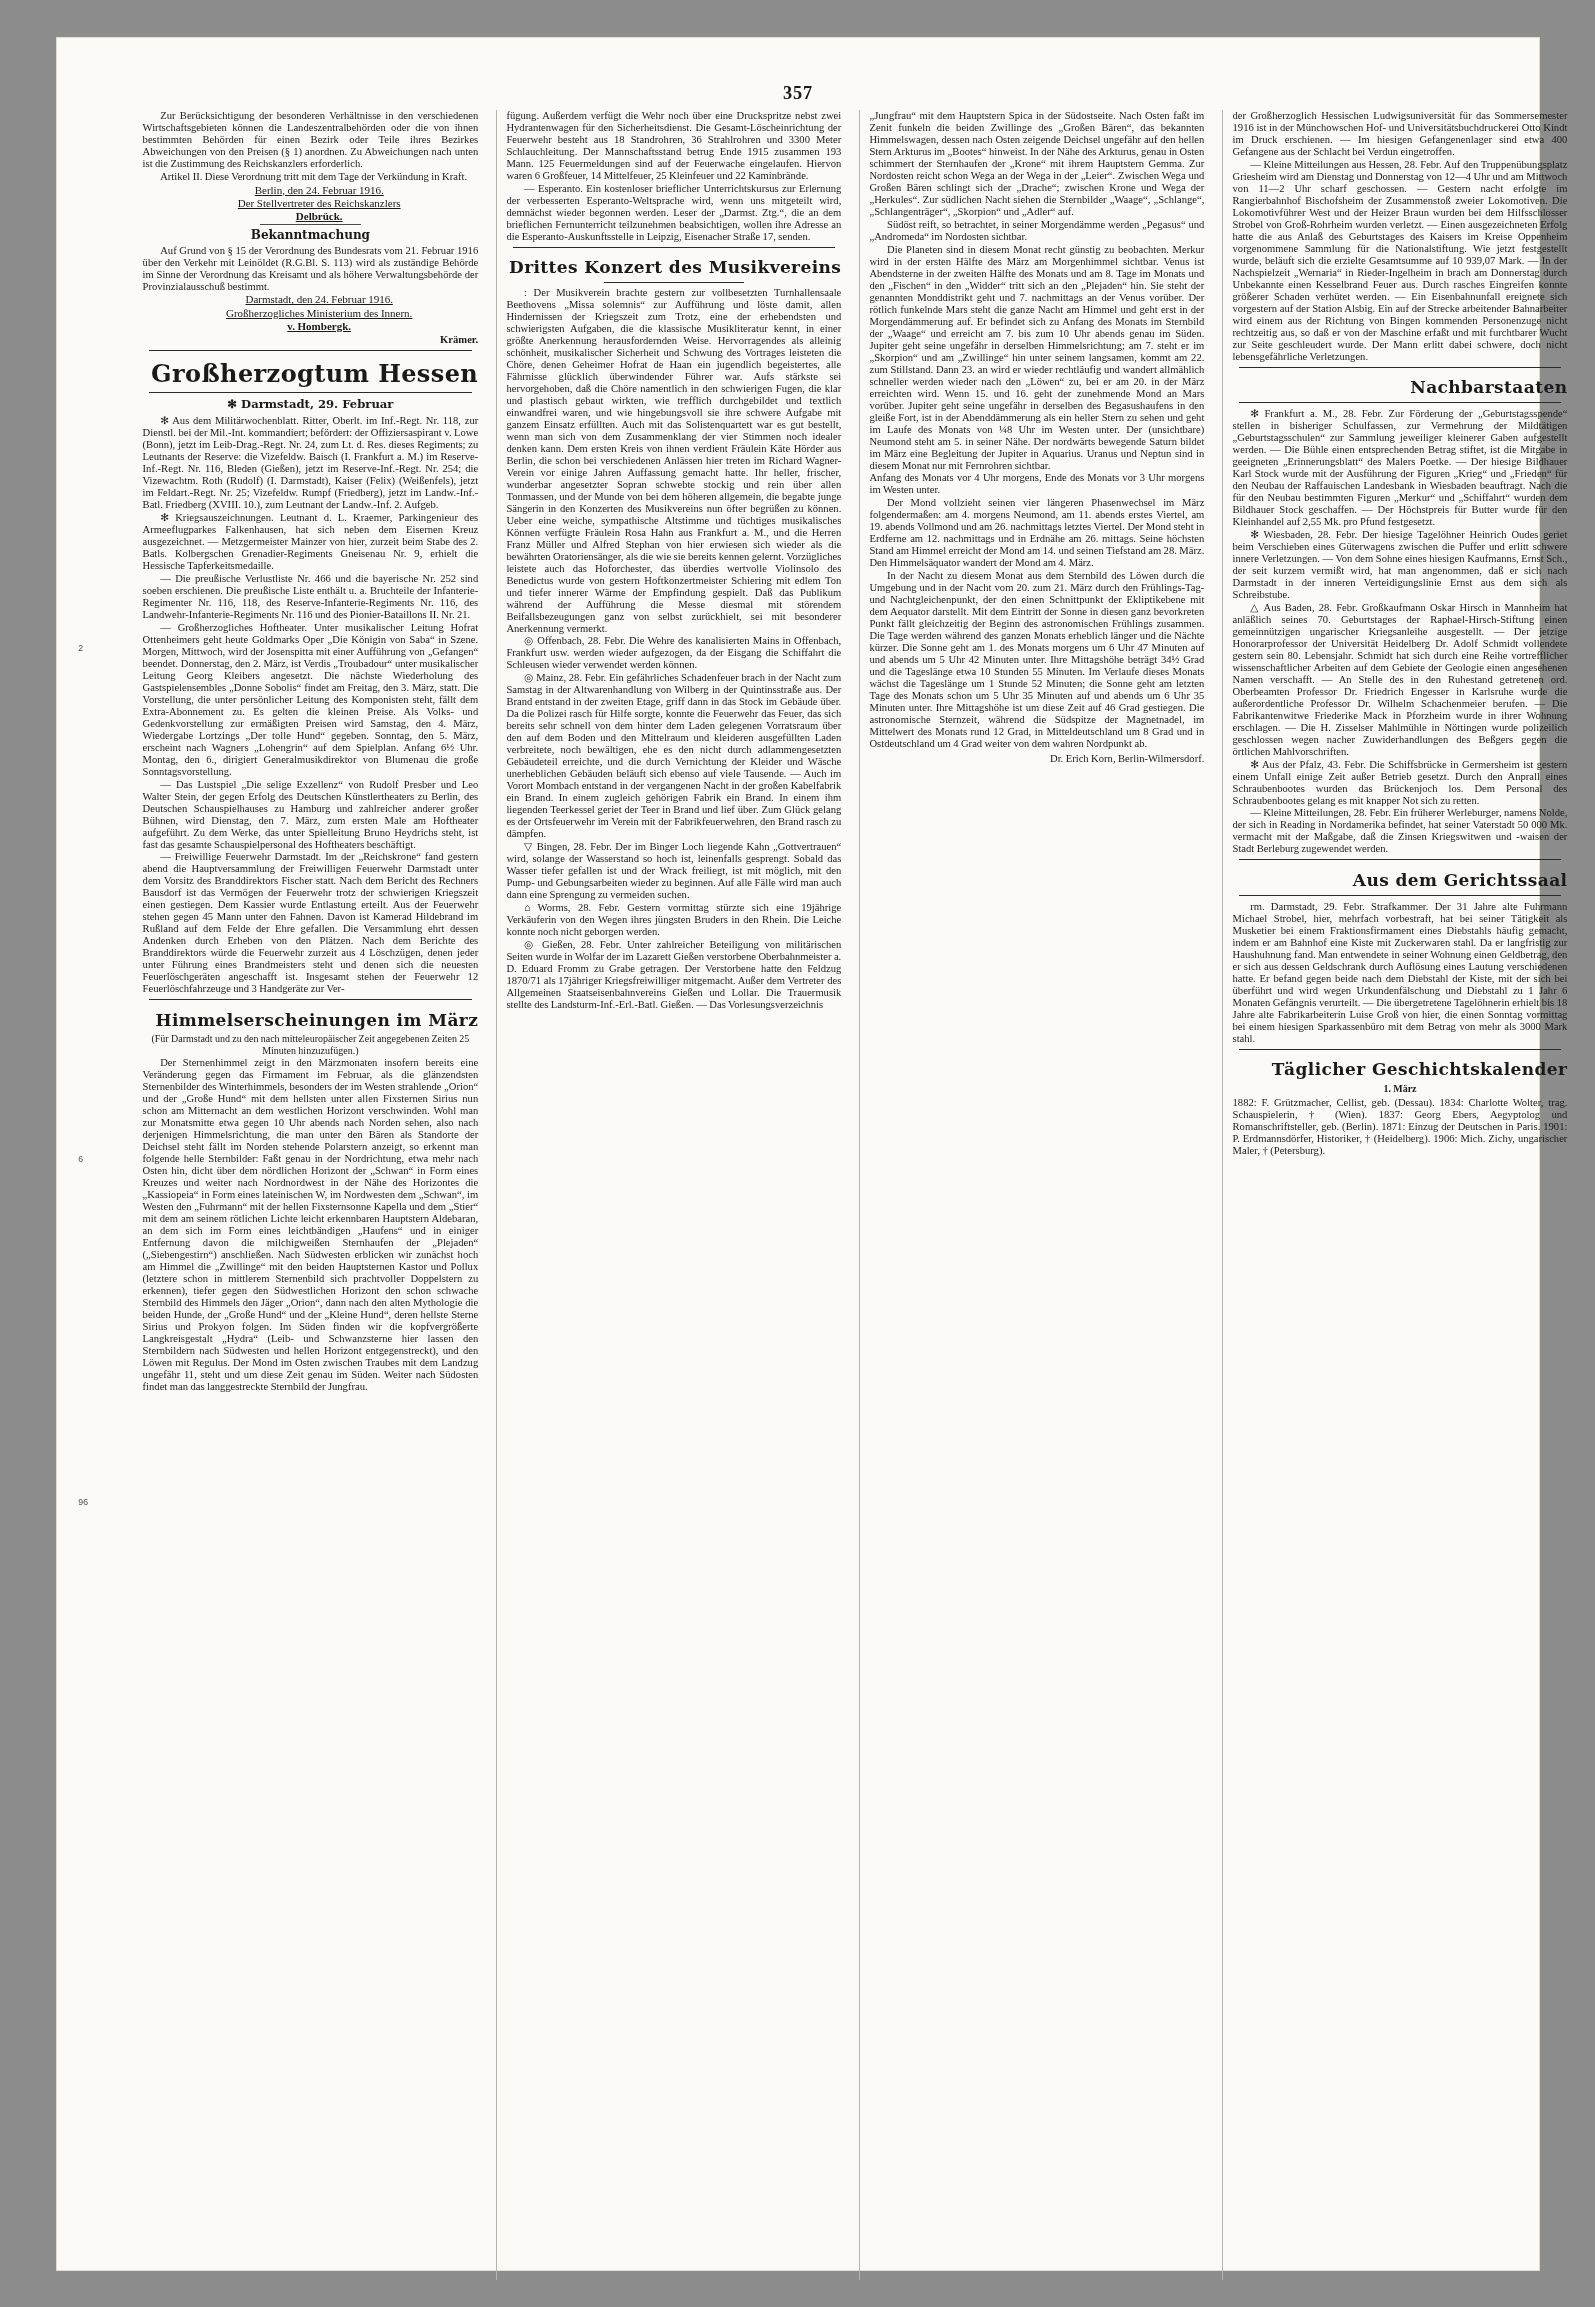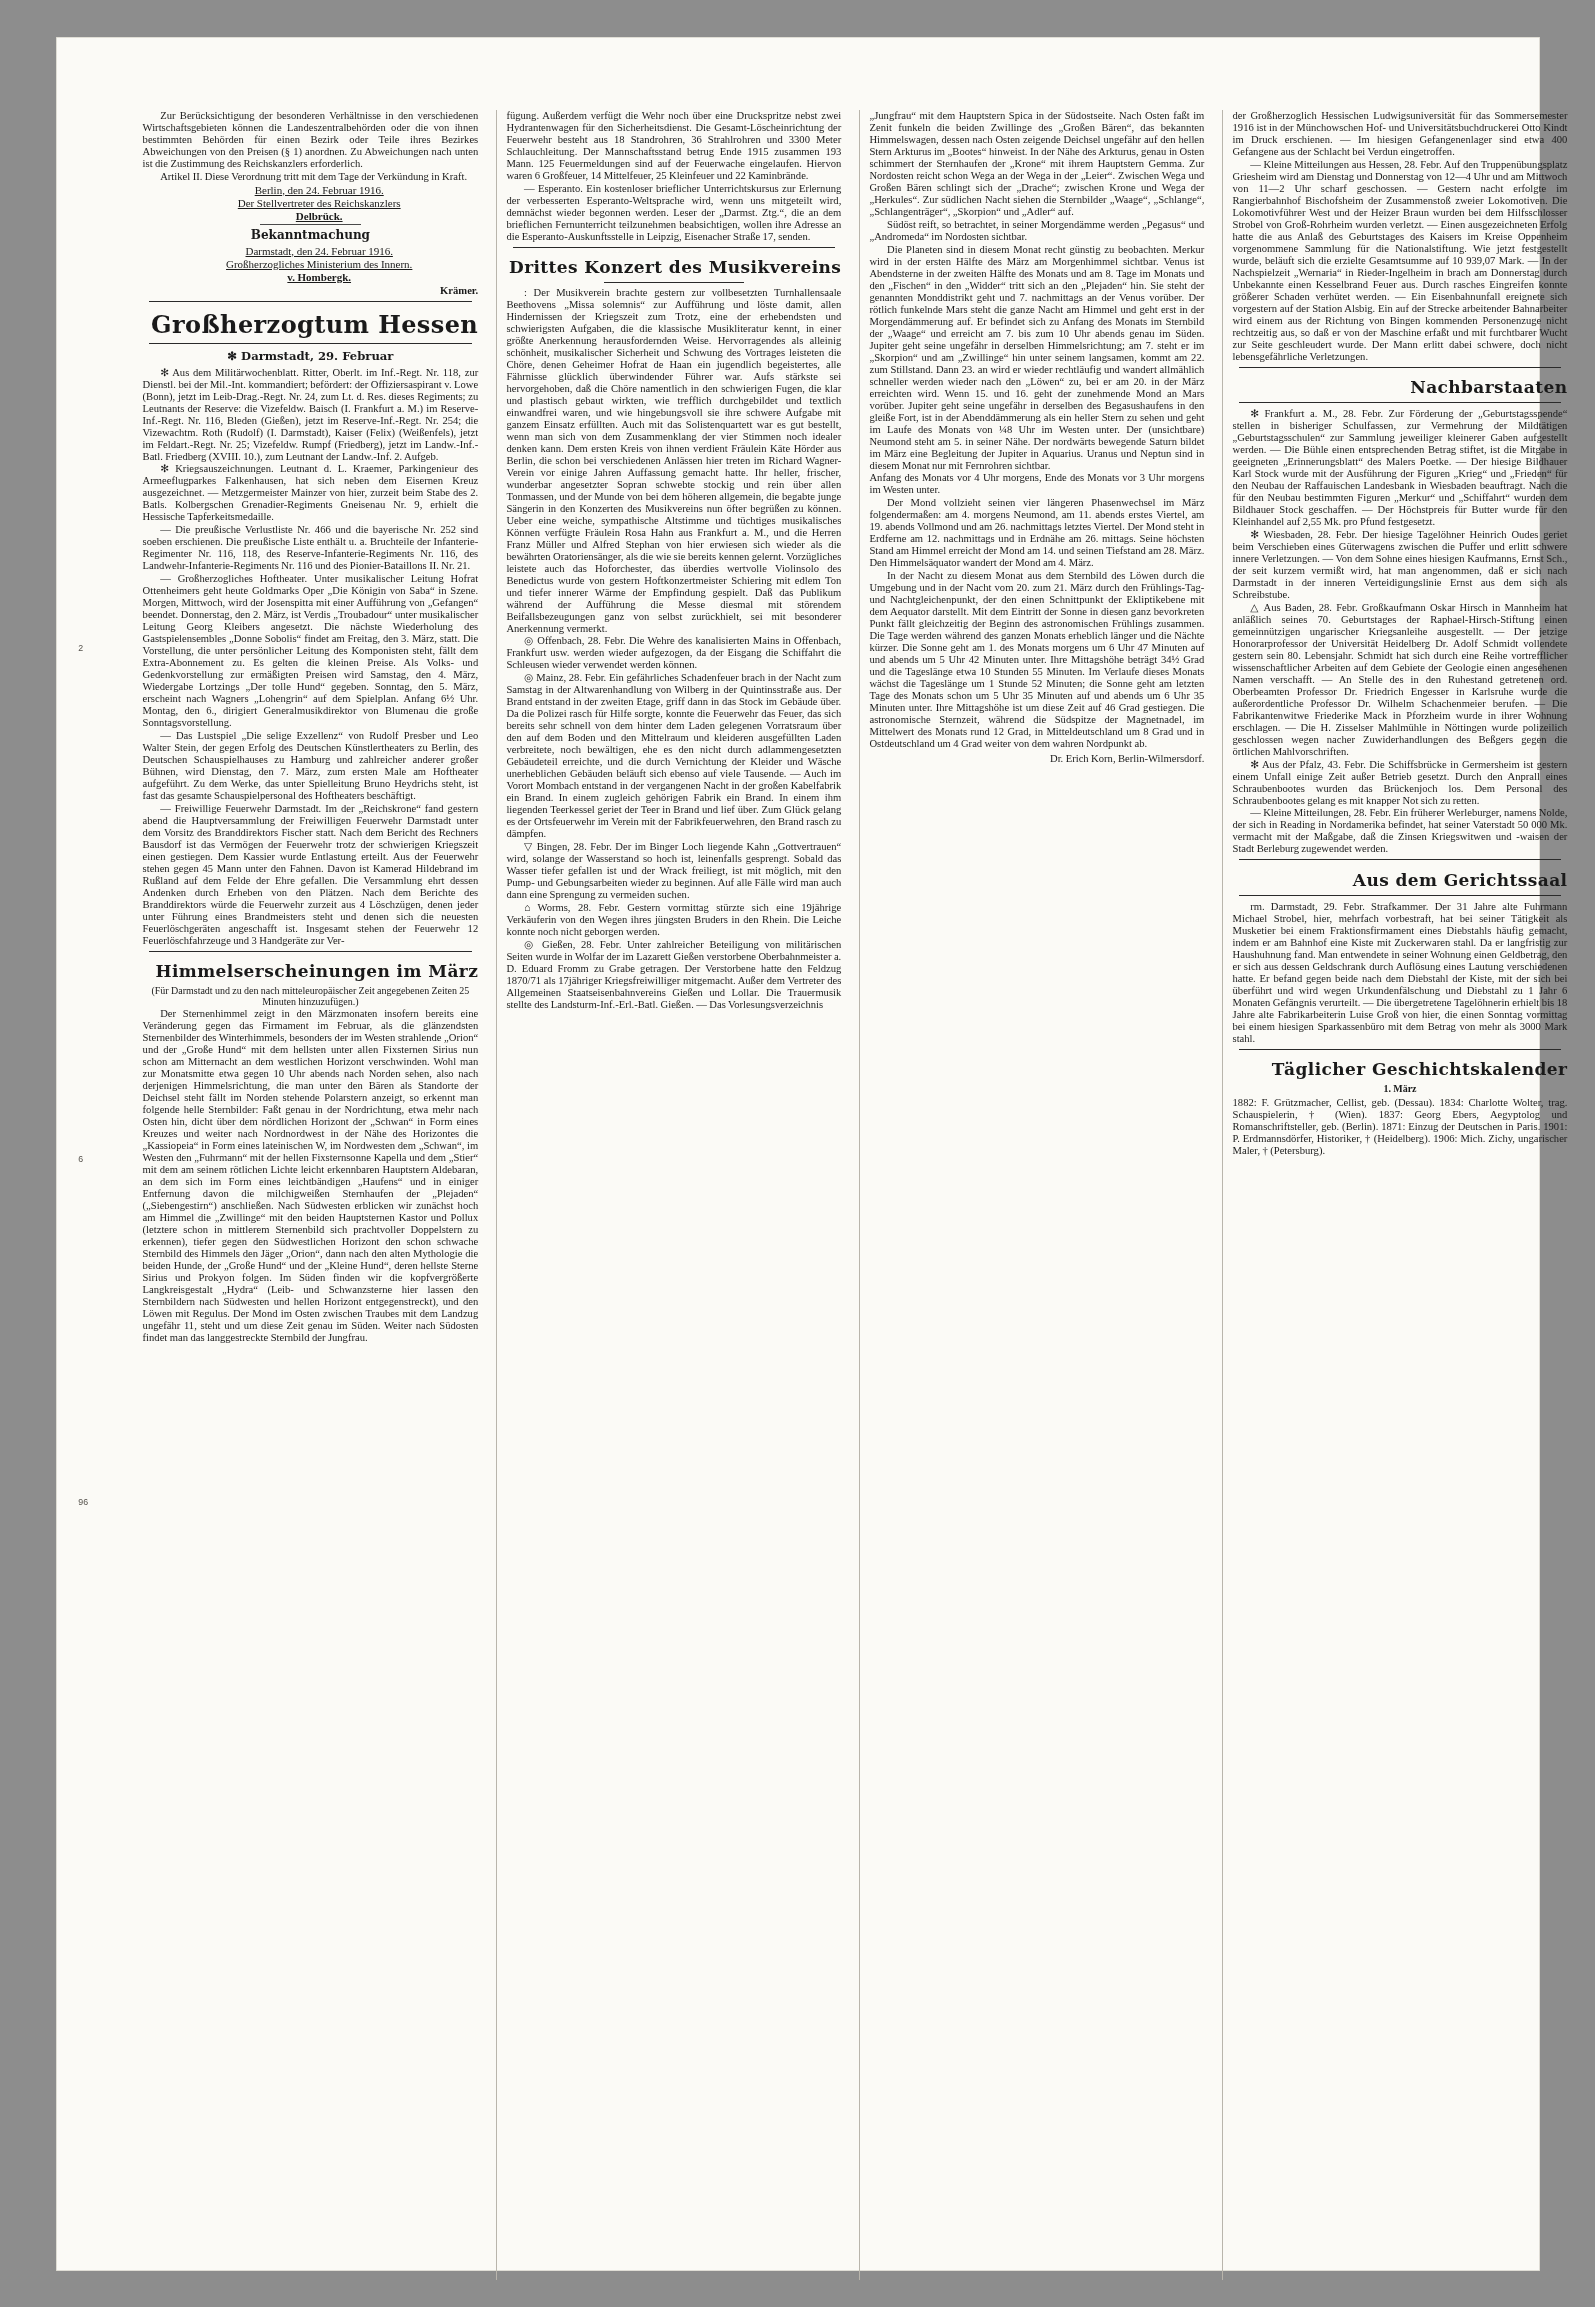--- a/index.html
+++ b/index.html
@@ -125,37 +125,39 @@
 </head>
 <body>
 
 <div class="page">
   <div class="edge-t"></div>
   <div class="edge-b"></div>
   <div class="edge-l"></div>
   <div class="edge-r"></div>
 
   <div class="paper">
+    <div class="page-number">357</div>
 
     <div class="marks">
       <span class="mark" style="top:606px">2</span>
       <span class="mark" style="top:1117px">6</span>
       <span class="mark" style="top:1460px">96</span>
     </div>
 
     <div class="cols">
 
       <div class="col">
         <p>Zur Berücksichtigung der besonderen Verhältnisse in den verschiedenen Wirtschaftsgebieten können die Landeszentralbehörden oder die von ihnen bestimmten Behörden für einen Bezirk oder Teile ihres Bezirkes Abweichungen von den Preisen (§ 1) anordnen. Zu Abweichungen nach unten ist die Zustimmung des Reichskanzlers erforderlich.</p>
         <p>Artikel II. Diese Verordnung tritt mit dem Tage der Verkündung in Kraft.</p>
         <p class="sig">Berlin, den 24. Februar 1916.</p>
         <p class="sig">Der Stellvertreter des Reichskanzlers</p>
         <p class="sig bold">Delbrück.</p>
         <hr class="rule-thin">
         <p class="center blk" style="font-size:12px;margin:3.2px 0 4px">Bekanntmachung</p>
+        <p>Auf Grund von § 15 der Verordnung des Bundesrats vom 21. Februar 1916 über den Verkehr mit Leinöldet (R.G.Bl. S. 113) wird als zuständige Behörde im Sinne der Verordnung das Kreisamt und als höhere Verwaltungsbehörde der Provinzialausschuß bestimmt.</p>
         <p class="sig">Darmstadt, den 24. Februar 1916.</p>
         <p class="sig">Großherzogliches Ministerium des Innern.</p>
         <p class="sig bold">v. Hombergk.</p>
         <p class="right bold" style="font-size:10.6px;margin-top:1.6px">Krämer.</p>
         <hr class="rule">
         <div class="hd-fraktur h-big">Großherzogtum Hessen</div>
         <hr class="rule">
         <div class="dateline">✻ Darmstadt, 29. Februar</div>
         <p>✻ Aus dem Militärwochenblatt. Ritter, Oberlt. im Inf.-Regt. Nr. 118, zur Dienstl. bei der Mil.-Int. kommandiert; befördert: der Offiziersaspirant v. Lowe (Bonn), jetzt im Leib-Drag.-Regt. Nr. 24, zum Lt. d. Res. dieses Regiments; zu Leutnants der Reserve: die Vizefeldw. Baisch (I. Frankfurt a. M.) im Reserve-Inf.-Regt. Nr. 116, Bleden (Gießen), jetzt im Reserve-Inf.-Regt. Nr. 254; die Vizewachtm. Roth (Rudolf) (I. Darmstadt), Kaiser (Felix) (Weißenfels), jetzt im Feldart.-Regt. Nr. 25; Vizefeldw. Rumpf (Friedberg), jetzt im Landw.-Inf.-Batl. Friedberg (XVIII. 10.), zum Leutnant der Landw.-Inf. 2. Aufgeb.</p>
         <p>✻ Kriegsauszeichnungen. Leutnant d. L. Kraemer, Parkingenieur des Armeeflugparkes Falkenhausen, hat sich neben dem Eisernen Kreuz ausgezeichnet. — Metzgermeister Mainzer von hier, zurzeit beim Stabe des 2. Batls. Kolbergschen Grenadier-Regiments Gneisenau Nr. 9, erhielt die Hessische Tapferkeitsmedaille.</p>

